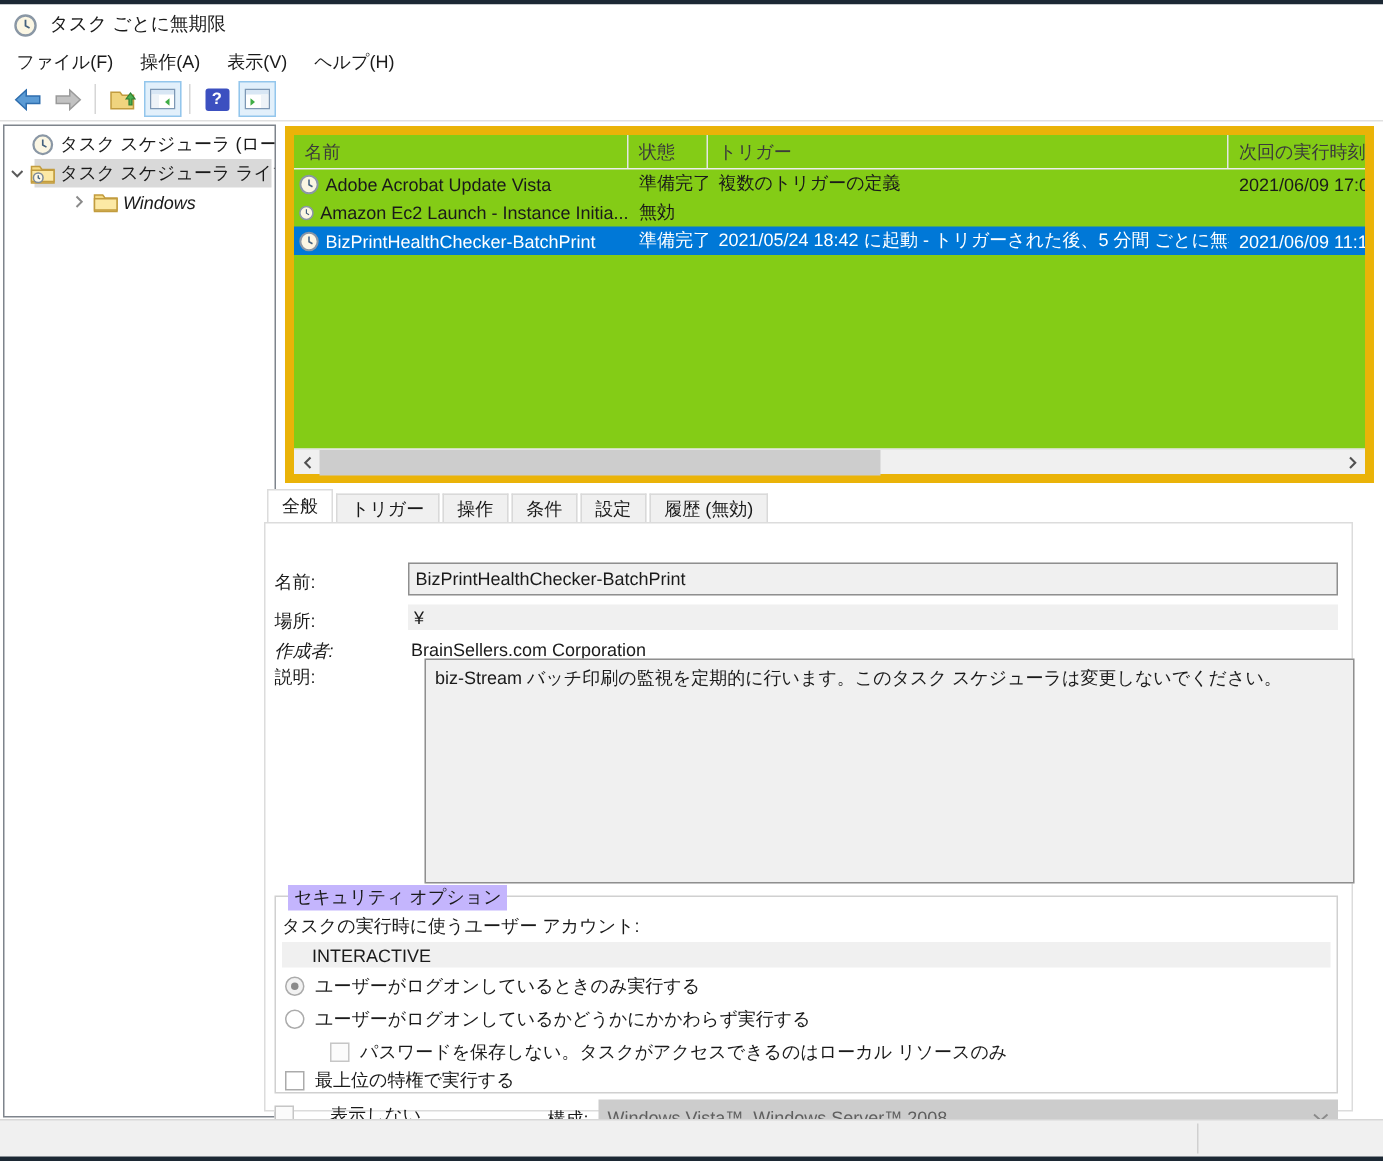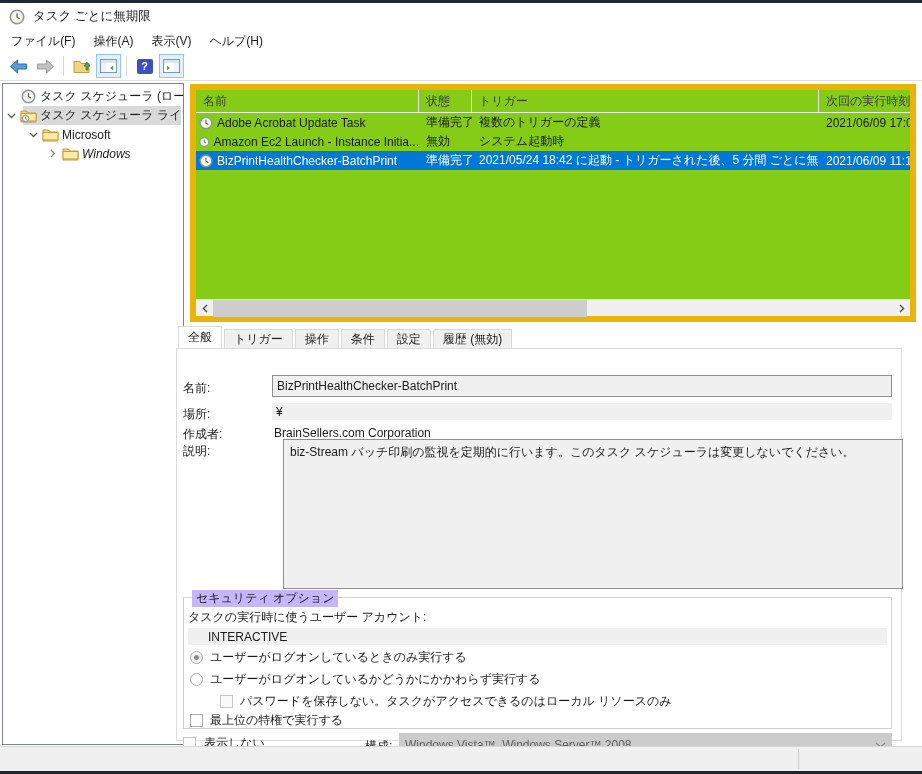--- a/index.html
+++ b/index.html
@@ -67,21 +67,21 @@
   .group-box { position:absolute; left:6px; top:248px; width:709px; height:132px; border:1px solid #d0d0d0; }
   .group-title { position:absolute; top:-8px; left:8px; background:#c4b5fd; padding:0 4px; }
   .interactive-strip { position:absolute; left:4px; right:4px; top:30px; height:17px; background:#f0f0f0; display:flex; align-items:center; padding-left:20px; }
   .opt-row { position:absolute; display:flex; align-items:center; gap:7px; white-space:nowrap; }
   .radio { width:13px; height:13px; border-radius:50%; border:1px solid #ababab; background:#fff; position:relative; flex:0 0 13px; }
   .radio.checked { background:#f2f2f2; }
   .radio.checked::after { content:""; position:absolute; left:3px; top:3px; width:5px; height:5px; border-radius:50%; background:#8a8a8a; }
   .checkbox { width:13px; height:13px; border:1px solid #ababab; background:#fff; flex:0 0 13px; }
   .checkbox.dim { border-color:#c6c6c6; background:#fbfbfb; }
 
-  .bottom-row-check { position:absolute; left:6px; top:386px; display:flex; align-items:center; gap:8px; }
+  .bottom-row-check { position:absolute; left:6px; top:386px; display:flex; align-items:center; gap:24px; }
   .configure-label { position:absolute; left:188px; top:389px; }
   .dropdown { position:absolute; left:222px; top:384px; width:493px; height:22px; background:#cccccc; color:#5f5f5f; display:flex; align-items:center; padding:12px 6px; justify-content:space-between; white-space:nowrap; overflow:hidden; }
 
   
   .statusbar { position:absolute; left:0; top:746px; width:922px; height:25px; background:#f0f0f0; border-top:1px solid #d7d7d7; }
   .statusbar .divider { position:absolute; left:798px; top:2px; bottom:2px; width:1px; background:#d0d0d0; }
 
   svg { display:block; }
 </style>
 </head>
@@ -168,34 +168,20 @@
       <span class="tree-icon">
         <svg width="17" height="14" viewBox="0 0 17 14">
             <path d="M1 2h5.5l1.5 2H16v9H1z" fill="#f5da84" stroke="#c29c3e"></path>
             <path d="M1 4.5h15v7.5H1z" fill="#fce9a5" stroke="#c29c3e"></path>
             <circle cx="5.5" cy="9.5" r="3.2" fill="#fdf8e6" stroke="#7e8b99" stroke-width="1"></circle>
             <path d="M5.5 7.8v1.8l1.2 0.7" stroke="#44617e" stroke-width="0.9" fill="none"></path>
           </svg>
       </span>
       <span class="tree-label">タスク スケジューラ ライブラリ</span>
     </div>
-    <div class="tree-row" style="padding-left:22px;">
-      <span class="tree-expander">
-        <svg width="9" height="6" viewBox="0 0 9 6">
-            <polyline points="1,1 4.5,4.5 8,1" fill="none" stroke="#5a5a5a" stroke-width="1.3"></polyline>
-          </svg>
-      </span>
-      <span class="tree-icon">
-        <svg width="17" height="14" viewBox="0 0 17 14">
-            <path d="M1 2h5.5l1.5 2H16v9H1z" fill="#f5da84" stroke="#c29c3e"></path>
-            <path d="M1 4.5h15v7.5H1z" fill="#fce9a5" stroke="#c29c3e"></path>
-          </svg>
-      </span>
-      <span class="tree-label">Microsoft</span>
-    </div>
     <div class="tree-row" style="padding-left:42px;font-style:italic;">
       <span class="tree-expander">
         <svg width="6" height="9" viewBox="0 0 6 9">
             <polyline points="1,1 4.5,4.5 1,8" fill="none" stroke="#8a8a8a" stroke-width="1.3"></polyline>
           </svg>
       </span>
       <span class="tree-icon">
         <svg width="17" height="14" viewBox="0 0 17 14">
             <path d="M1 2h5.5l1.5 2H16v9H1z" fill="#f5da84" stroke="#c29c3e"></path>
             <path d="M1 4.5h15v7.5H1z" fill="#fce9a5" stroke="#c29c3e"></path>
@@ -212,37 +198,36 @@
       <span class="lv-col c-trigger">トリガー</span>
       <span class="lv-col c-next">次回の実行時刻</span>
     </div>
 
     <div class="lv-row">
       <span class="lv-cell c-name">
         <svg width="14" height="14" viewBox="0 0 15 15">
             <circle cx="7.5" cy="7.5" r="6.2" fill="#fbf6e3" stroke="#8a97a5" stroke-width="1.5"></circle>
             <path d="M7.5 4v3.7l2.5 1.4" stroke="#44617e" stroke-width="1.1" fill="none"></path>
           </svg>
-        <span>Adobe Acrobat Update Task</span>
+        <span>Adobe Acrobat Update Vista</span>
       </span>
       <span class="lv-cell c-status">準備完了</span>
       <span class="lv-cell c-trigger">複数のトリガーの定義</span>
       <span class="lv-cell c-next">2021/06/09 17:00:</span>
     </div>
 
     <div class="lv-row">
       <span class="lv-cell c-name">
         <svg width="14" height="14" viewBox="0 0 15 15">
             <circle cx="7.5" cy="7.5" r="6.2" fill="#fbf6e3" stroke="#8a97a5" stroke-width="1.5"></circle>
             <path d="M7.5 4v3.7l2.5 1.4" stroke="#44617e" stroke-width="1.1" fill="none"></path>
           </svg>
         <span>Amazon Ec2 Launch - Instance Initia...</span>
       </span>
       <span class="lv-cell c-status">無効</span>
-      <span class="lv-cell c-trigger">システム起動時</span>
       <span class="lv-cell c-next"></span>
     </div>
 
     <div class="lv-row selected">
       <span class="lv-cell c-name">
         <svg width="14" height="14" viewBox="0 0 15 15">
             <circle cx="7.5" cy="7.5" r="6.2" fill="#fbf6e3" stroke="#8a97a5" stroke-width="1.5"></circle>
             <path d="M7.5 4v3.7l2.5 1.4" stroke="#44617e" stroke-width="1.1" fill="none"></path>
           </svg>
         <span>BizPrintHealthChecker-BatchPrint</span>
@@ -281,21 +266,21 @@
       <span class="tab">履歴 (無効)</span>
     </div>
 
     <div class="tab-content">
       <span class="fld-label" style="top:31px;">名前:</span>
       <span class="ro-input" style="top:26px; height:22px;">BizPrintHealthChecker-BatchPrint</span>
 
       <span class="fld-label" style="top:57px;">場所:</span>
       <span class="ro-strip" style="top:54px; height:17px;">¥</span>
 
-      <span class="fld-label" style="top:77px;">作成者:</span>
+      <span class="fld-label" style="top:77px;font-style:italic;">作成者:</span>
       <span class="plain-value" style="top:77px;">BrainSellers.com Corporation</span>
 
       <span class="fld-label" style="top:94px;">説明:</span>
       <div class="desc-box">biz-Stream バッチ印刷の監視を定期的に行います。このタスク スケジューラは変更しないでください。</div>
 
       <div class="group-box">
         <span class="group-title">セキュリティ オプション</span>
         <span style="position:absolute; left:4px; top:11px; white-space:nowrap;">タスクの実行時に使うユーザー アカウント:</span>
         <span class="interactive-strip">INTERACTIVE</span>
 

